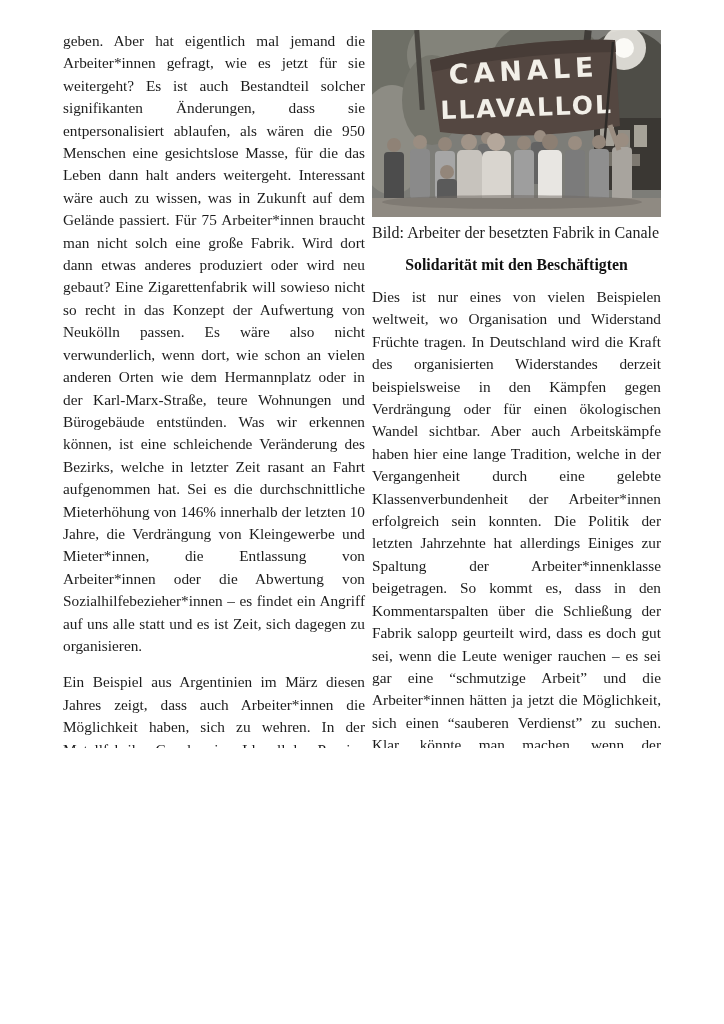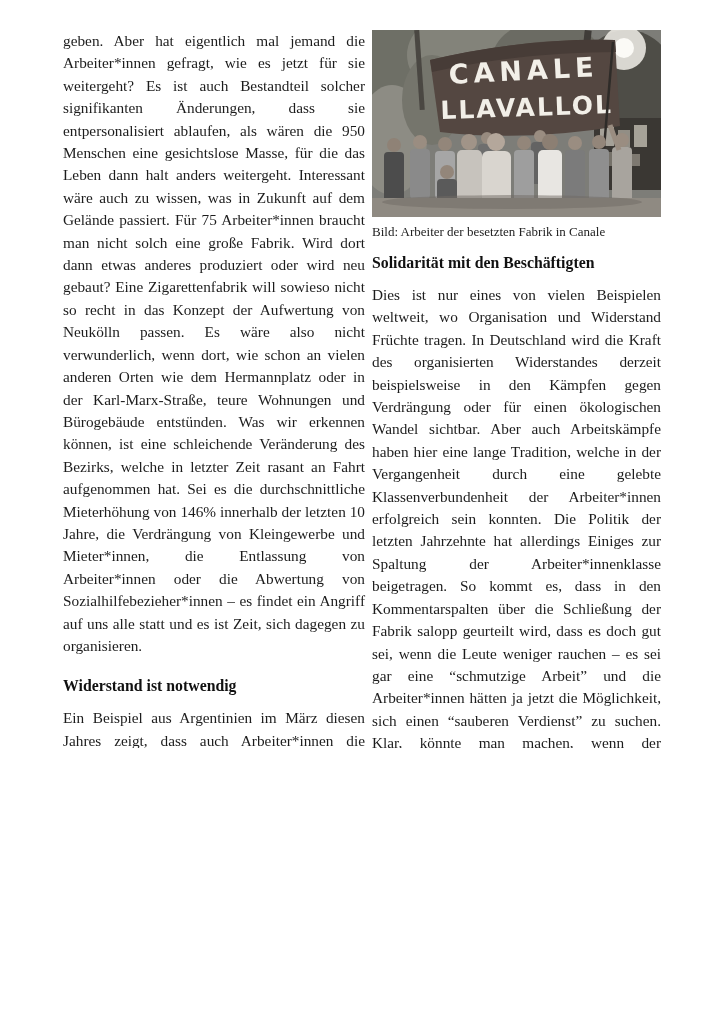--- a/index.html
+++ b/index.html
@@ -11,36 +11,35 @@
   .col-right{position:absolute;left:372px;top:30px;width:289px;}
   .body-text{
     font-size:15.3px;line-height:22.4px;text-align:justify;
     color:#1c1c1c;margin:0 0 14px 0;
   }
   .sub-heading{
     font-size:15.8px;font-weight:bold;margin:20px 0 12px 0;color:#111;
   }
   .photo-frame{width:289px;height:187px;background:#d8d8d4;overflow:hidden;}
   .photo-frame svg{display:block;}
-  .caption{font-size:13px;color:#222;margin:7px 0 2px 0;}
-  .first-heading{margin-top:14px;}
+  .caption{font-size:16px;color:#222;margin:7px 0 2px 0;}
+  .first-heading{margin-top:14px;text-align:center;}
   .imprint{
     position:absolute;right:64px;top:980px;font-size:8.5px;color:#333;
     font-family:"Liberation Serif",serif;letter-spacing:0.2px;padding-left:32px;
   }
   .corner-mark{position:absolute;left:64px;top:1007px;width:62px;height:12px;background:#000;}
 </style>
 </head>
 <body>
 
 <div class="page">
 
   <div class="col-left">
     <p class="body-text">geben. Aber hat eigentlich mal jemand die Arbeiter*innen gefragt, wie es jetzt für sie weitergeht? Es ist auch Bestandteil solcher signifikanten Änderungen, dass sie entpersonalisiert ablaufen, als wären die 950 Menschen eine gesichtslose Masse, für die das Leben dann halt anders weitergeht. Interessant wäre auch zu wissen, was in Zukunft auf dem Gelände passiert. Für 75 Arbeiter*innen braucht man nicht solch eine große Fabrik. Wird dort dann etwas anderes produziert oder wird neu gebaut? Eine Zigarettenfabrik will sowieso nicht so recht in das Konzept der Aufwertung von Neukölln passen. Es wäre also nicht verwunderlich, wenn dort, wie schon an vielen anderen Orten wie dem Hermannplatz oder in der Karl-Marx-Straße, teure Wohnungen und Bürogebäude entstünden. Was wir erkennen können, ist eine schleichende Veränderung des Bezirks, welche in letzter Zeit rasant an Fahrt aufgenommen hat. Sei es die durchschnittliche Mieterhöhung von 146% innerhalb der letzten 10 Jahre, die Verdrängung von Kleingewerbe und Mieter*innen, die Entlassung von Arbeiter*innen oder die Abwertung von Sozialhilfebezieher*innen – es findet ein Angriff auf uns alle statt und es ist Zeit, sich dagegen zu organisieren.</p>
-    <h3 class="sub-heading">Widerstand ist notwendig</h3>
     <p class="body-text">Ein Beispiel aus Argentinien im März diesen Jahres zeigt, dass auch Arbeiter*innen die Möglichkeit haben, sich zu wehren. In der Metallfabrik Canale in Llavallol, Provinz Buenos Aires, begannen die Arbeiter*innen sich zu organisieren, um sich aus der Ohnmacht angesichts der Unternehmenskrise in der eigenen Fabrik zu befreien. Die Krise spitzte sich immer weiter zu und äußerte sich in Form von Zahlungsverzögerungen, nicht eingehaltenen Tarifvereinbarungen, sowie einer allgemeinen Verschlechterung der Arbeitsbedingungen. Als die Fabrik dann endgültig geschlossen werden sollte, bauten sie auf dem Gelände ein Lager auf, um die Produktionsmittel zu schützen und organisierten Grillaktionen, um die Einkünfte aus der Arbeitslosenversicherung aufzubessern. Nach 130 Tagen der Besetzung gründeten die Arbeiter*innen die Kooperative COTRAMEL und übernahmen die Fabrik.</p>
   </div>
 
   <div class="col-right">
 
     <div class="photo-frame">
       <svg width="289" height="187" viewBox="0 0 289 187" xmlns="http://www.w3.org/2000/svg">
 
         <rect x="0" y="0" width="289" height="187" fill="#7d7d78"></rect>
         <ellipse cx="30" cy="40" rx="55" ry="60" fill="#6e6f66"></ellipse>

